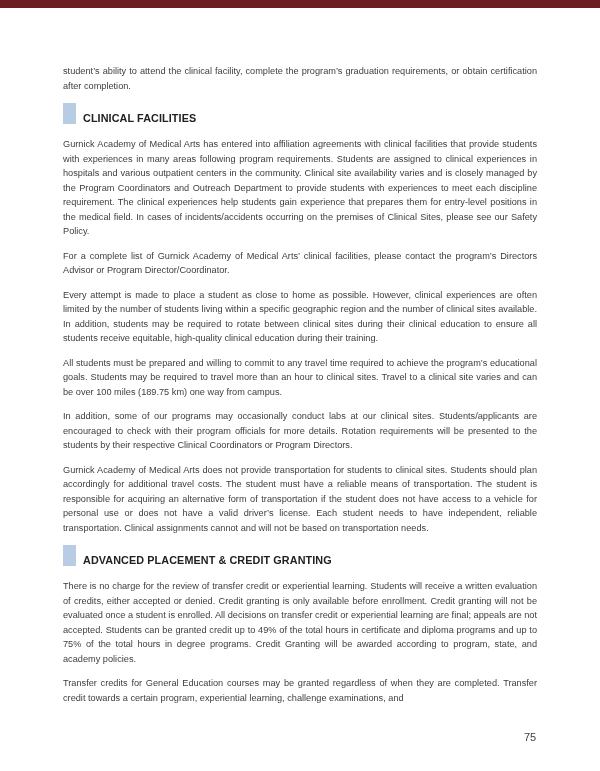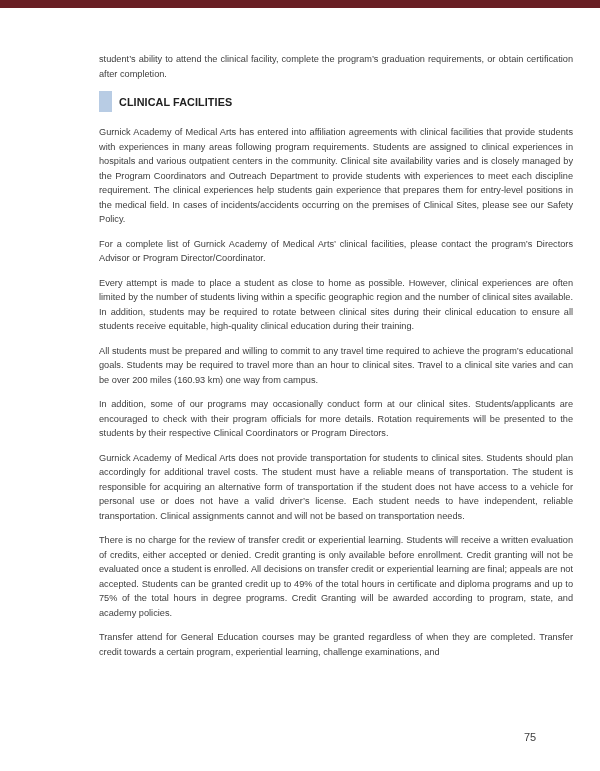--- a/index.html
+++ b/index.html
@@ -12,34 +12,33 @@
   }
   .top-bar {
     position: absolute; top: 0; left: 0;
     width: 600px; height: 8px;
     background: #691f24;
   }
   .content {
     position: absolute;
     top: 8px; left: 63px;
     width: 474px;
-    padding-top: 44px;
+    padding-top: 56px;
     color: #3d3d3d;
-    margin-left: 36px;
   }
   p.body-text {
     font-size: 9.2px;
     line-height: 14.5px;
     text-align: justify;
     margin: 0 0 10px 0;
     color: #3d3d3d;
   }
   .heading-row {
     display: flex;
-    align-items: center;
+    align-items: flex-end;
     margin: 8px 0 13px 0;
   }
   .accent-square {
     display: inline-block;
     width: 13px; height: 21px;
     background: #b8cce4;
     margin-right: 7px;
     flex: 0 0 auto;
   }
   h2.section-heading {
@@ -69,24 +68,28 @@
     <p class="body-text">student’s ability to attend the clinical facility, complete the program’s graduation requirements, or obtain certification after completion.</p>
 
     <div class="heading-row">
       <span class="accent-square" style="background: rgb(184, 204, 228);"></span>
       <h2 class="section-heading">CLINICAL FACILITIES</h2>
     </div>
     <p class="body-text">Gurnick Academy of Medical Arts has entered into affiliation agreements with clinical facilities that provide students with experiences in many areas following program requirements. Students are assigned to clinical experiences in hospitals and various outpatient centers in the community. Clinical site availability varies and is closely managed by the Program Coordinators and Outreach Department to provide students with experiences to meet each discipline requirement. The clinical experiences help students gain experience that prepares them for entry-level positions in the medical field. In cases of incidents/accidents occurring on the premises of Clinical Sites, please see our Safety Policy.</p>
     <p class="body-text">For a complete list of Gurnick Academy of Medical Arts’ clinical facilities, please contact the program’s Directors Advisor or Program Director/Coordinator.</p>
 
     <p class="body-text">Every attempt is made to place a student as close to home as possible. However, clinical experiences are often limited by the number of students living within a specific geographic region and the number of clinical sites available. In addition, students may be required to rotate between clinical sites during their clinical education to ensure all students receive equitable, high-quality clinical education during their training.</p>
-    <p class="body-text">All students must be prepared and willing to commit to any travel time required to achieve the program’s educational goals. Students may be required to travel more than an hour to clinical sites. Travel to a clinical site varies and can be over 200 miles (160.93 km) one way from campus.</p>
-    <p class="body-text">In addition, some of our programs may occasionally conduct form at our clinical sites. Students/applicants are encouraged to check with their program officials for more details. Rotation requirements will be presented to the students by their respective Clinical Coordinators or Program Directors.</p>
+    <p class="body-text">All students must be prepared and willing to commit to any travel time required to achieve the program’s educational goals. Students may be required to travel more than an hour to clinical sites. Travel to a clinical site varies and can be over 100 miles (189.75 km) one way from campus.</p>
+    <p class="body-text">In addition, some of our programs may occasionally conduct labs at our clinical sites. Students/applicants are encouraged to check with their program officials for more details. Rotation requirements will be presented to the students by their respective Clinical Coordinators or Program Directors.</p>
     <p class="body-text">Gurnick Academy of Medical Arts does not provide transportation for students to clinical sites. Students should plan accordingly for additional travel costs. The student must have a reliable means of transportation. The student is responsible for acquiring an alternative form of transportation if the student does not have access to a vehicle for personal use or does not have a valid driver’s license. Each student needs to have independent, reliable transportation. Clinical assignments cannot and will not be based on transportation needs.</p>
 
+    <div class="heading-row">
+      <span class="accent-square" style="background: rgb(184, 204, 228);"></span>
+      <h2 class="section-heading">ADVANCED PLACEMENT &amp; CREDIT GRANTING</h2>
+    </div>
     <p class="body-text">There is no charge for the review of transfer credit or experiential learning. Students will receive a written evaluation of credits, either accepted or denied. Credit granting is only available before enrollment. Credit granting will not be evaluated once a student is enrolled. All decisions on transfer credit or experiential learning are final; appeals are not accepted. Students can be granted credit up to 49% of the total hours in certificate and diploma programs and up to 75% of the total hours in degree programs. Credit Granting will be awarded according to program, state, and academy policies.</p>
-    <p class="body-text">Transfer attend for General Education courses may be granted regardless of when they are completed. Transfer credit towards a certain program, experiential learning, challenge examinations, and</p>
+    <p class="body-text">Transfer credits for General Education courses may be granted regardless of when they are completed. Transfer credit towards a certain program, experiential learning, challenge examinations, and</p>
 
   </div>
 
   <div class="page-number">75</div>
 
 </div>
 
 </body></html>

